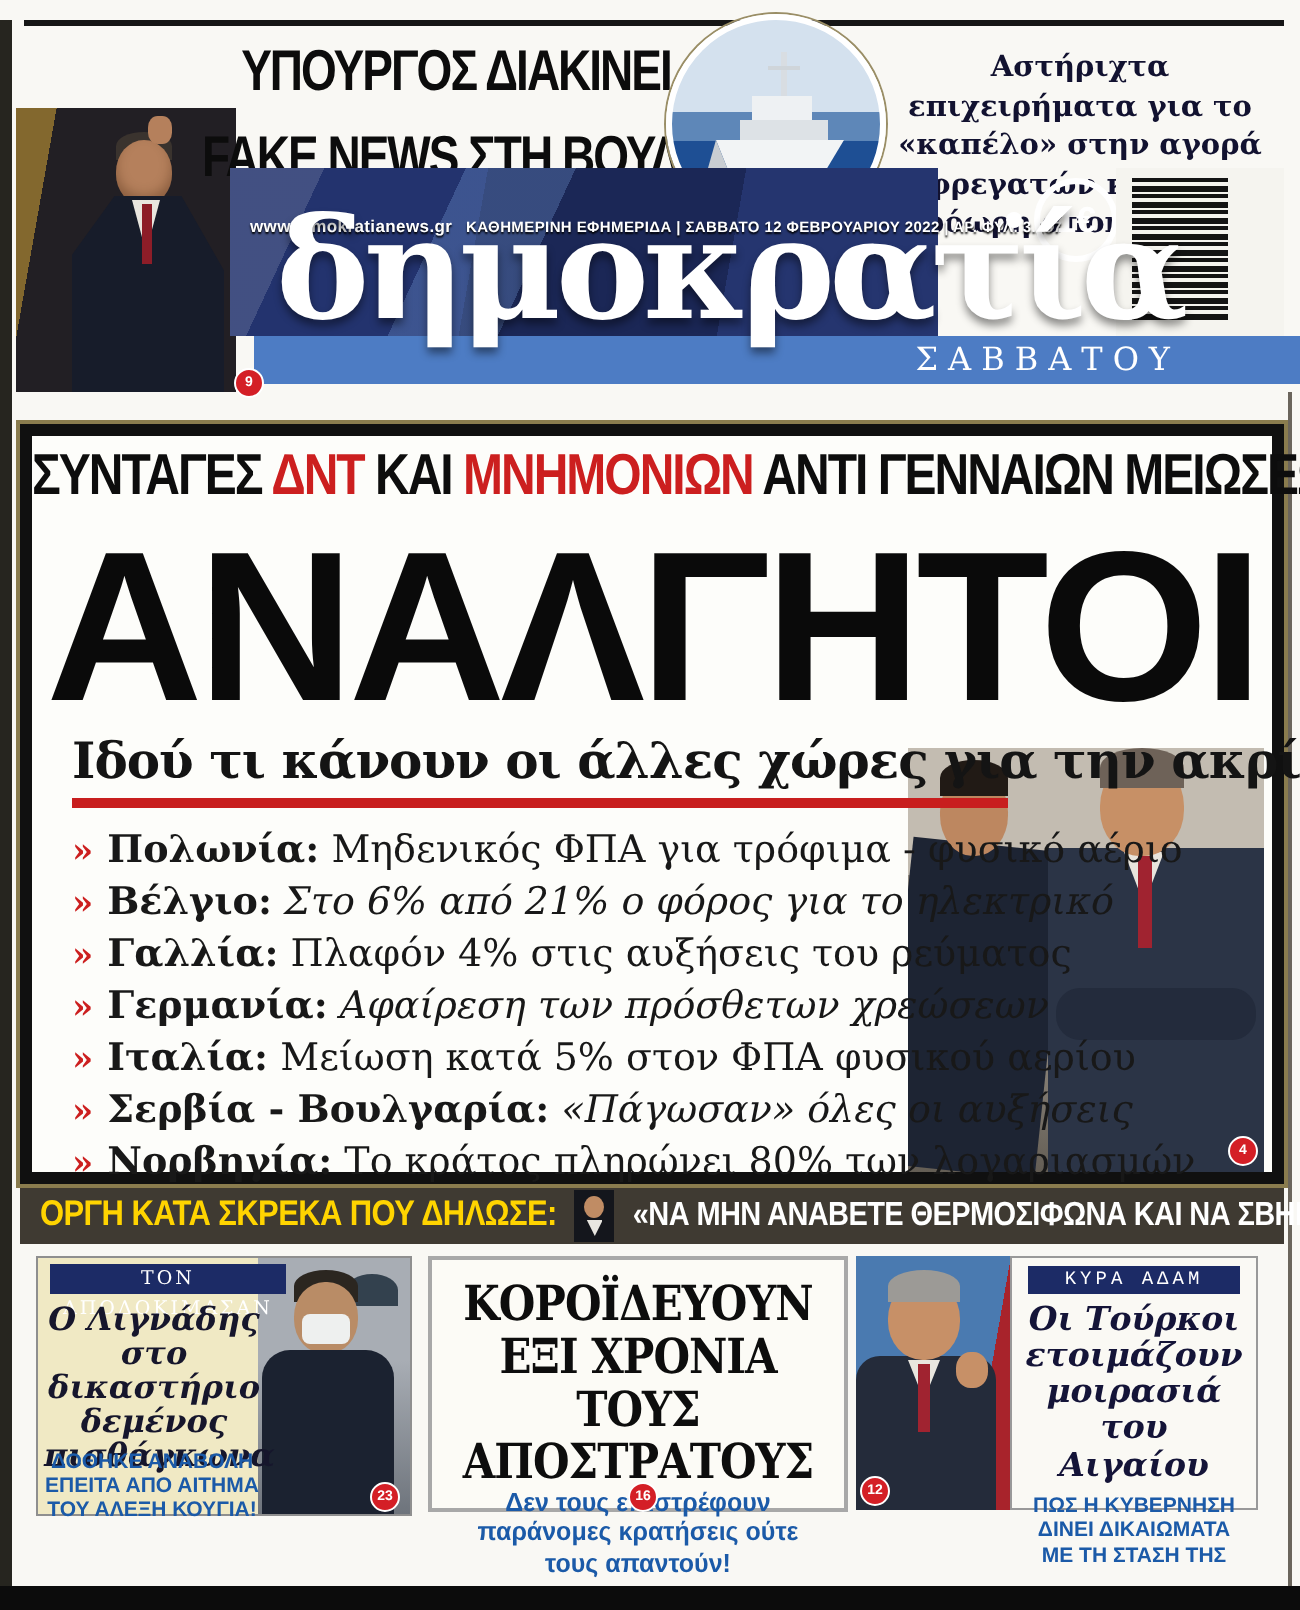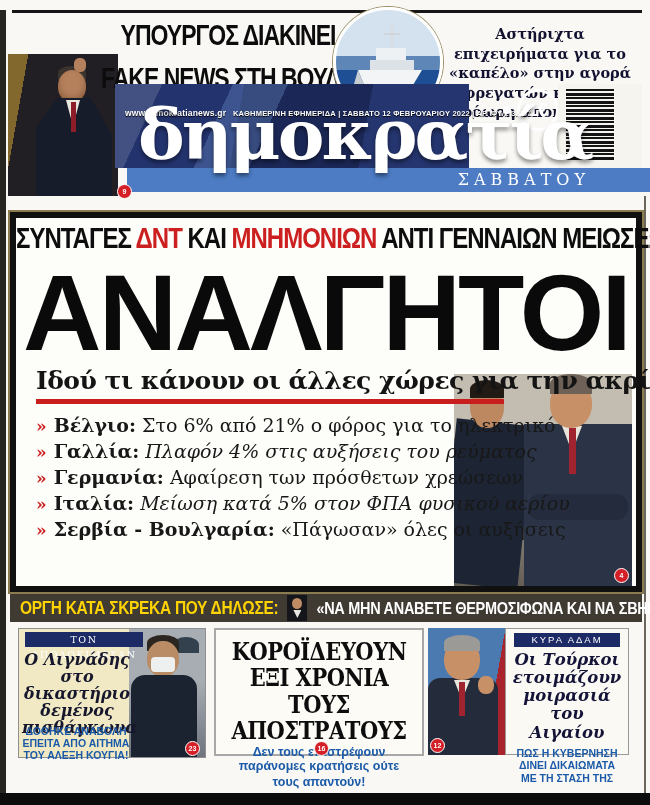--- a/index.html
+++ b/index.html
@@ -129,21 +129,21 @@
      background:linear-gradient(100deg,#4a7ab0 0 78%,#a8232b 78% 100%);}
   .br-photo .head{position:absolute;left:16px;top:12px;width:36px;height:40px;border-radius:48%;background:#c79067;}
   .br-photo .hairg{position:absolute;left:16px;top:7px;width:36px;height:16px;border-radius:50% 50% 0 0;background:#9c9a96;}
   .br-photo .suit{position:absolute;left:0px;top:50px;width:70px;height:77px;border-radius:12px 12px 0 0;background:#242b3a;}
   .br-photo .shirtw{position:absolute;left:26px;top:52px;width:16px;height:20px;background:#e9e6df;clip-path:polygon(0 0,100% 0,50% 100%);}
   .br-photo .tier{position:absolute;left:31px;top:54px;width:6px;height:34px;background:#a02330;}
   .br-photo .handr{position:absolute;left:50px;top:48px;width:16px;height:18px;border-radius:45%;background:#c79067;}
   .br-box{position:absolute;left:505px;top:628px;width:124px;height:127px;background:#faf9f4;
      border:1px solid #999;box-sizing:border-box;text-align:center;}
   .br-header{margin:4px auto 0;width:106px;height:14px;background:#1c2b66;color:#fff;
-     font-family:Liberation Sans, sans-serif;font-size:9.5px;letter-spacing:2px;line-height:14px;}
+     font-family:Liberation Mono, monospace;font-size:9.5px;letter-spacing:2px;line-height:14px;}
   .br-title{margin:4px 4px 0;font-family:"DejaVu Serif",serif;font-weight:bold;font-style:italic;
      font-size:16.5px;line-height:1.1;color:#141438;}
   .br-sub{margin:5px 4px 17px;font-weight:800;font-size:10.5px;line-height:1.2;color:#1b5aa8;}
 </style>
 </head>
 <body>
 
 <div class="page">
 
   <div class="scan-top"></div>
@@ -198,38 +198,46 @@
 
     <svg class="lead-headline-svg" width="614" height="112" viewBox="0 0 614 84" preserveAspectRatio="none">
       <text x="307" y="72" text-anchor="middle" font-family="Liberation Sans, sans-serif" font-weight="bold" font-size="80" letter-spacing="-2" fill="#0a0a0a" textLength="606" lengthAdjust="spacingAndGlyphs">ΑΝΑΛΓΗΤΟΙ</text>
     </svg>
 
     <div class="lead-intro">Ιδού τι κάνουν οι άλλες χώρες για την ακρίβεια:</div>
     <div class="red-bar"></div>
 
     <ul class="lead-list">
       <li>
+        <span class="bullet">»</span><span class="country">Πολωνία:</span>
+        <span class="itext">Μηδενικός ΦΠΑ για τρόφιμα - φυσικό αέριο</span>
+      </li>
+      <li>
         <span class="bullet">»</span><span class="country">Βέλγιο:</span>
         <span class="itext">Στο 6% από 21% ο φόρος για το ηλεκτρικό</span>
       </li>
       <li>
         <span class="bullet">»</span><span class="country">Γαλλία:</span>
         <span class="itext">Πλαφόν 4% στις αυξήσεις του ρεύματος</span>
       </li>
       <li>
         <span class="bullet">»</span><span class="country">Γερμανία:</span>
         <span class="itext">Αφαίρεση των πρόσθετων χρεώσεων</span>
       </li>
       <li>
         <span class="bullet">»</span><span class="country">Ιταλία:</span>
         <span class="itext">Μείωση κατά 5% στον ΦΠΑ φυσικού αερίου</span>
       </li>
       <li>
         <span class="bullet">»</span><span class="country">Σερβία - Βουλγαρία:</span>
         <span class="itext">«Πάγωσαν» όλες οι αυξήσεις</span>
+      </li>
+      <li>
+        <span class="bullet">»</span><span class="country">Νορβηγία:</span>
+        <span class="itext">Το κράτος πληρώνει 80% των λογαριασμών</span>
       </li>
     </ul>
 
     <div class="lead-photo">
       <div class="lp-body1"></div>
       <div class="lp-head1"></div>
       <div class="lp-hair1"></div>
       <div class="lp-body2"></div>
       <div class="lp-shirt"></div>
       <div class="lp-tie"></div>

